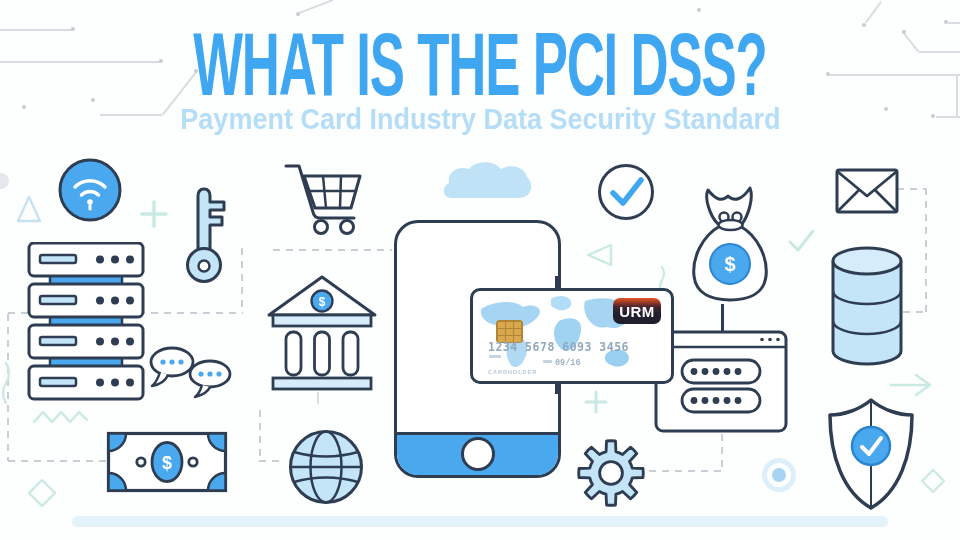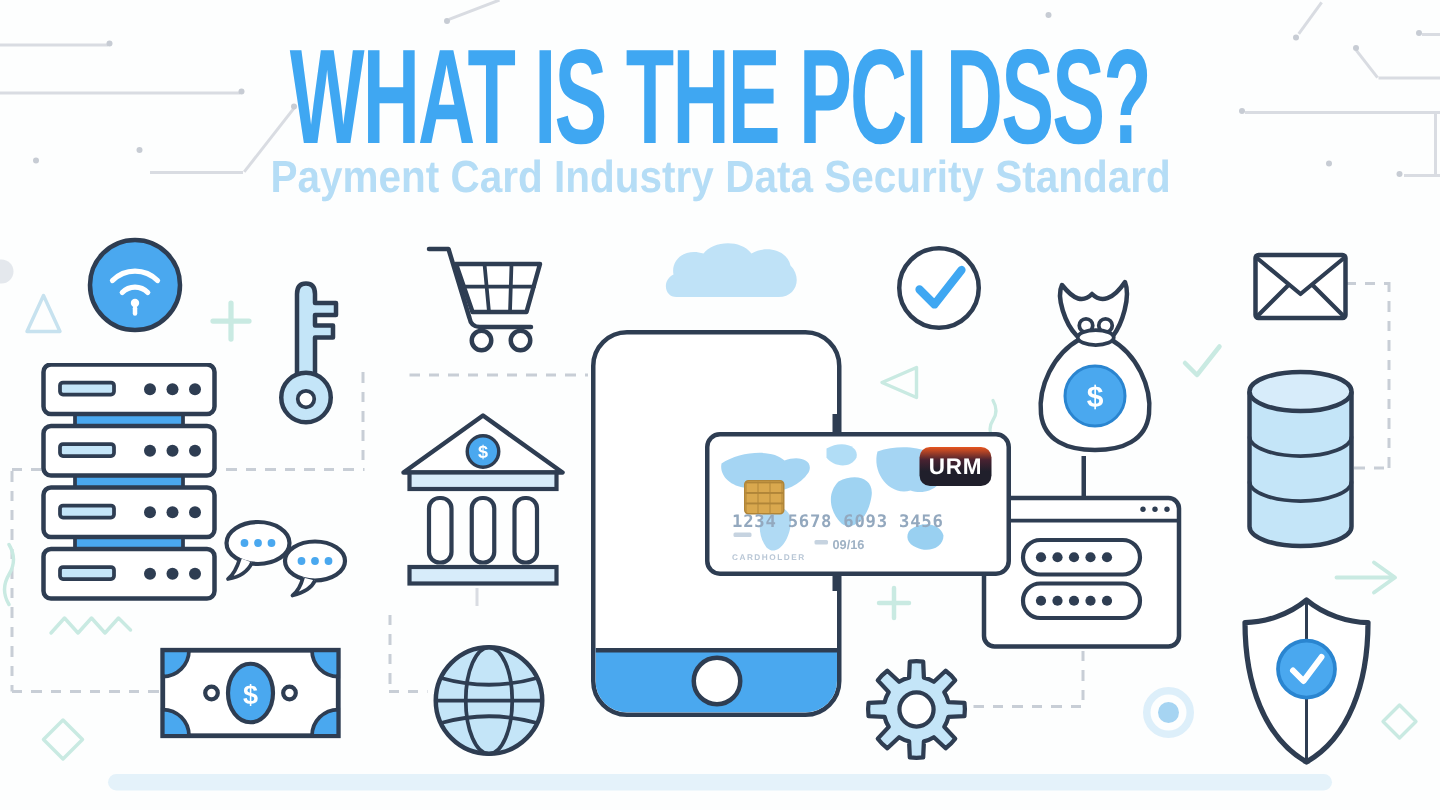--- a/index.html
+++ b/index.html
@@ -46,21 +46,21 @@
   .chip{position:absolute;left:23px;top:29px;width:25px;height:21px;background:var(--gold,#d9a84e);
       border:1px solid #b08538;border-radius:3px;
       background-image:linear-gradient(#b08538 1px,transparent 1px),linear-gradient(90deg,#b08538 1px,transparent 1px);
       background-size:8px 7px;}
   .urm-logo{position:absolute;right:10px;top:7px;width:48px;height:26px;border-radius:7px;
       background:linear-gradient(180deg,var(--logo-orange,#e8551f) 0%,#472231 34%,var(--logo-dark,#201f2b) 62%);
       color:#fff;display:flex;align-items:center;justify-content:center;
       font-weight:bold;font-size:15px;letter-spacing:0.5px;}
   .card-num{position:absolute;left:15px;top:49px;font-family:"DejaVu Sans Mono",monospace;font-weight:bold;
       font-size:11.5px;color:var(--num-gray,#93a8be);letter-spacing:0.5px;white-space:nowrap;}
-  .card-exp{position:absolute;left:82px;top:67px;font-family:Liberation Sans, sans-serif;font-weight:bold;
+  .card-exp{position:absolute;left:82px;top:67px;font-family:Liberation Mono, monospace;font-weight:bold;
       font-size:8.5px;color:#9fb2c5;}
   .card-holder{position:absolute;left:15px;top:78px;font-size:5.5px;font-weight:bold;color:#b9c7d6;letter-spacing:1px;}
   .micro{position:absolute;height:3px;background:#c6d3e0;border-radius:1px;}
   
   .band{position:absolute;left:72px;top:516px;width:816px;height:11px;border-radius:6px;
       background:var(--band-blue,#e4f2fa);}
   .ring{position:absolute;left:762px;top:458px;width:34px;height:34px;box-sizing:border-box;
       border:5px solid #ddeffa;border-radius:50%;}
   .ring-dot{position:absolute;left:50%;top:50%;width:14px;height:14px;margin:-7px 0 0 -7px;
       border-radius:50%;background:#a6d4f2;}

